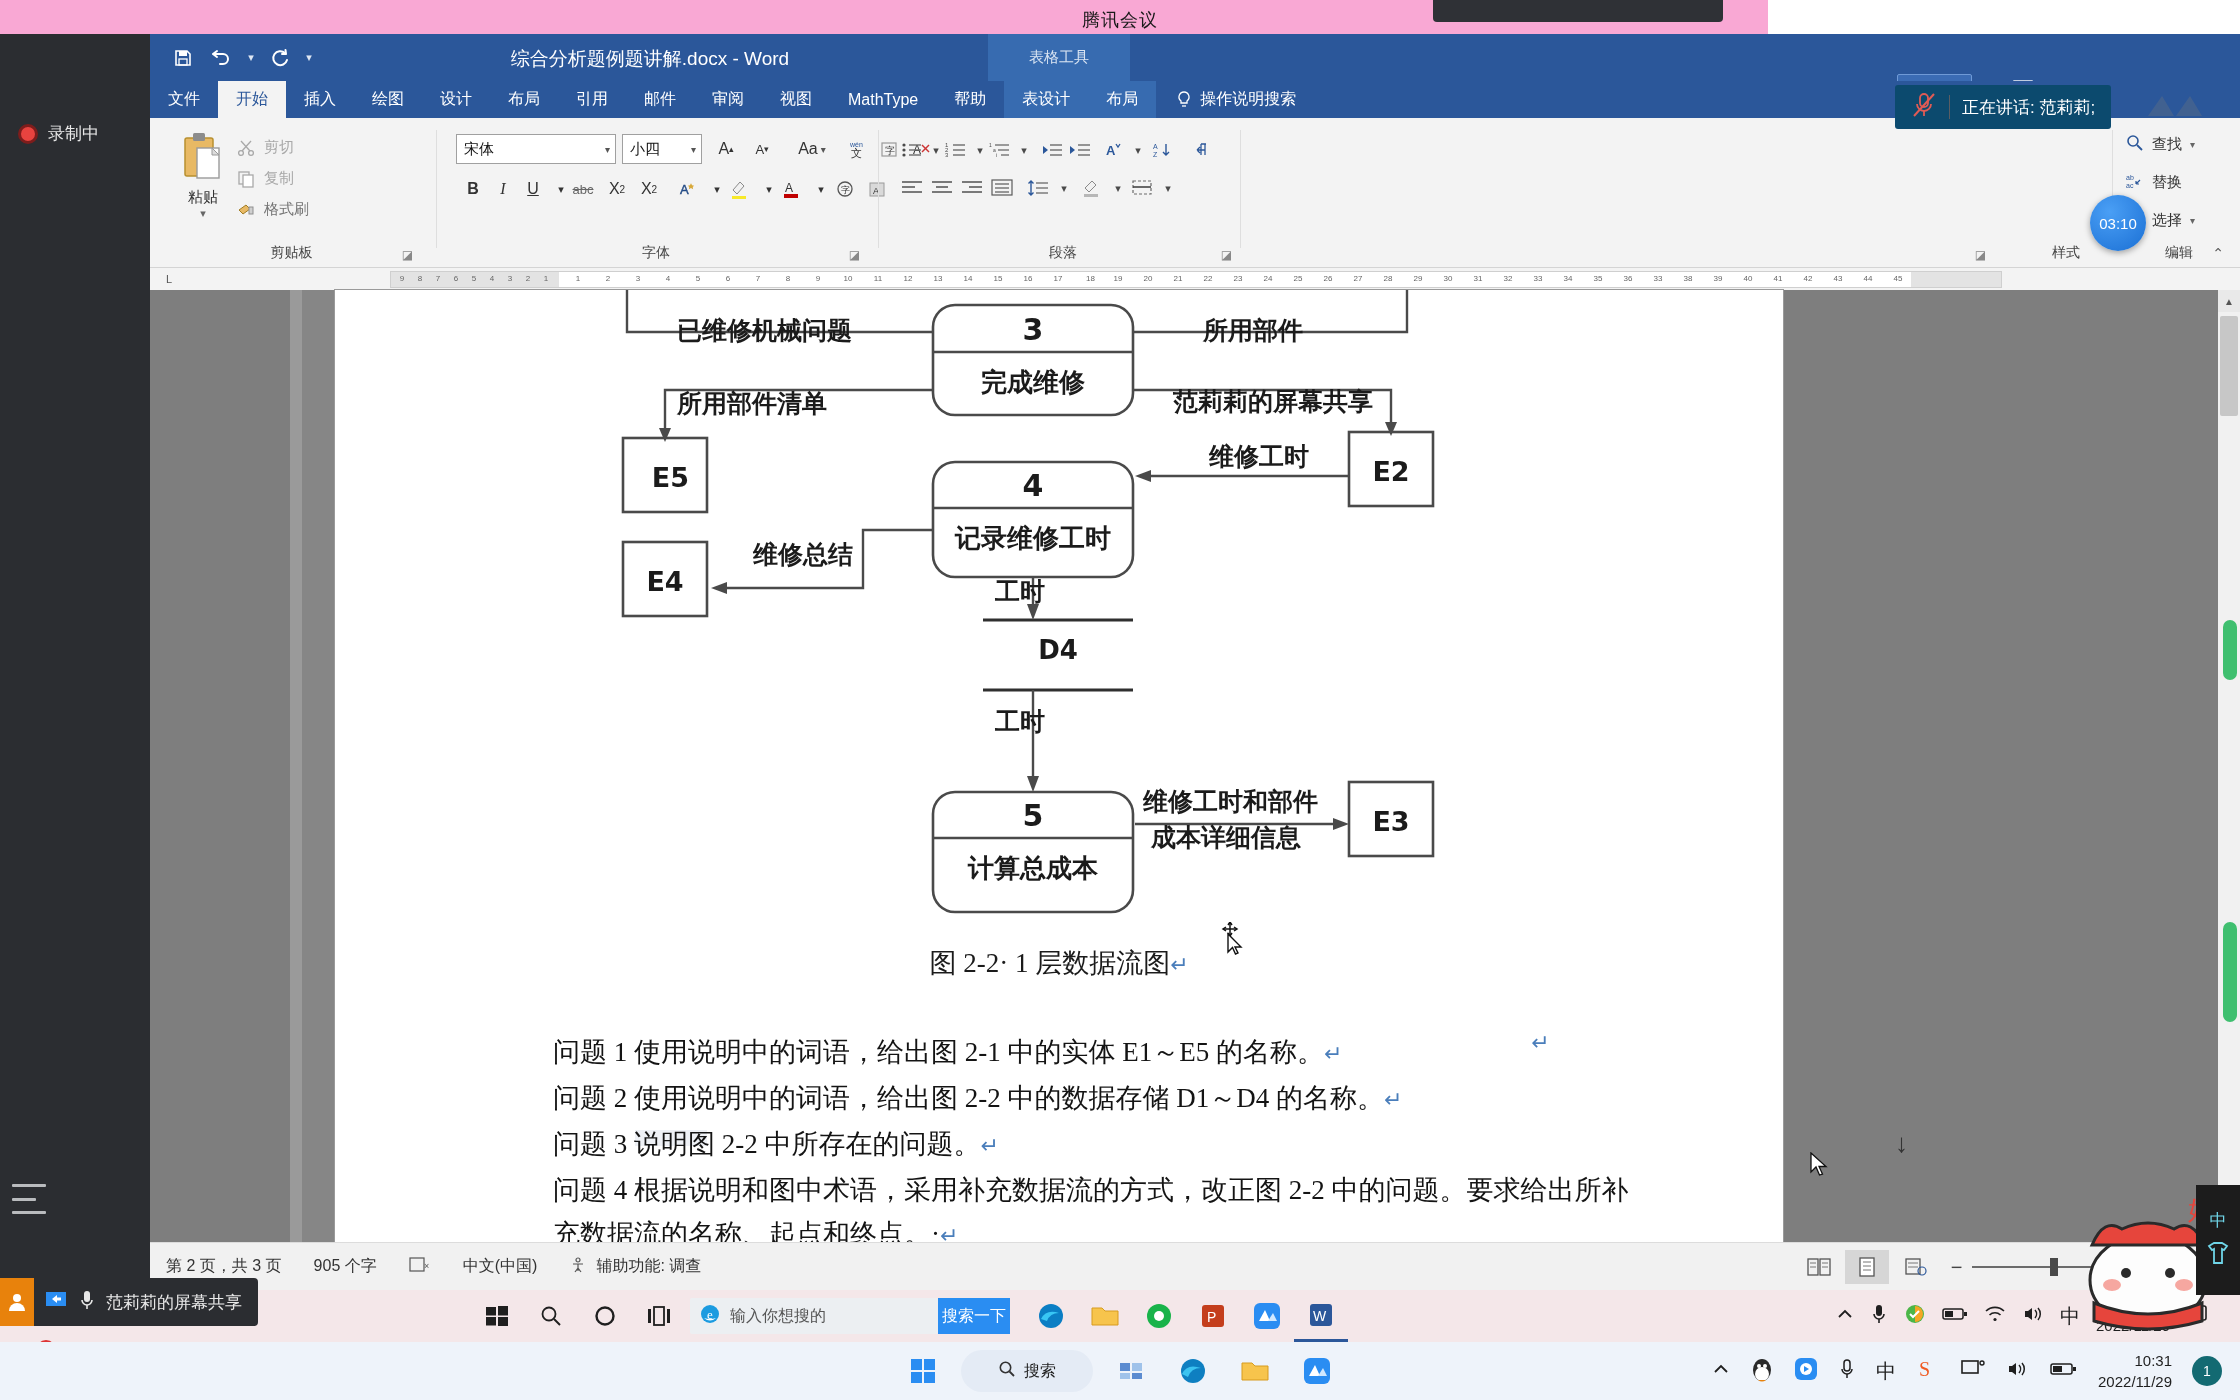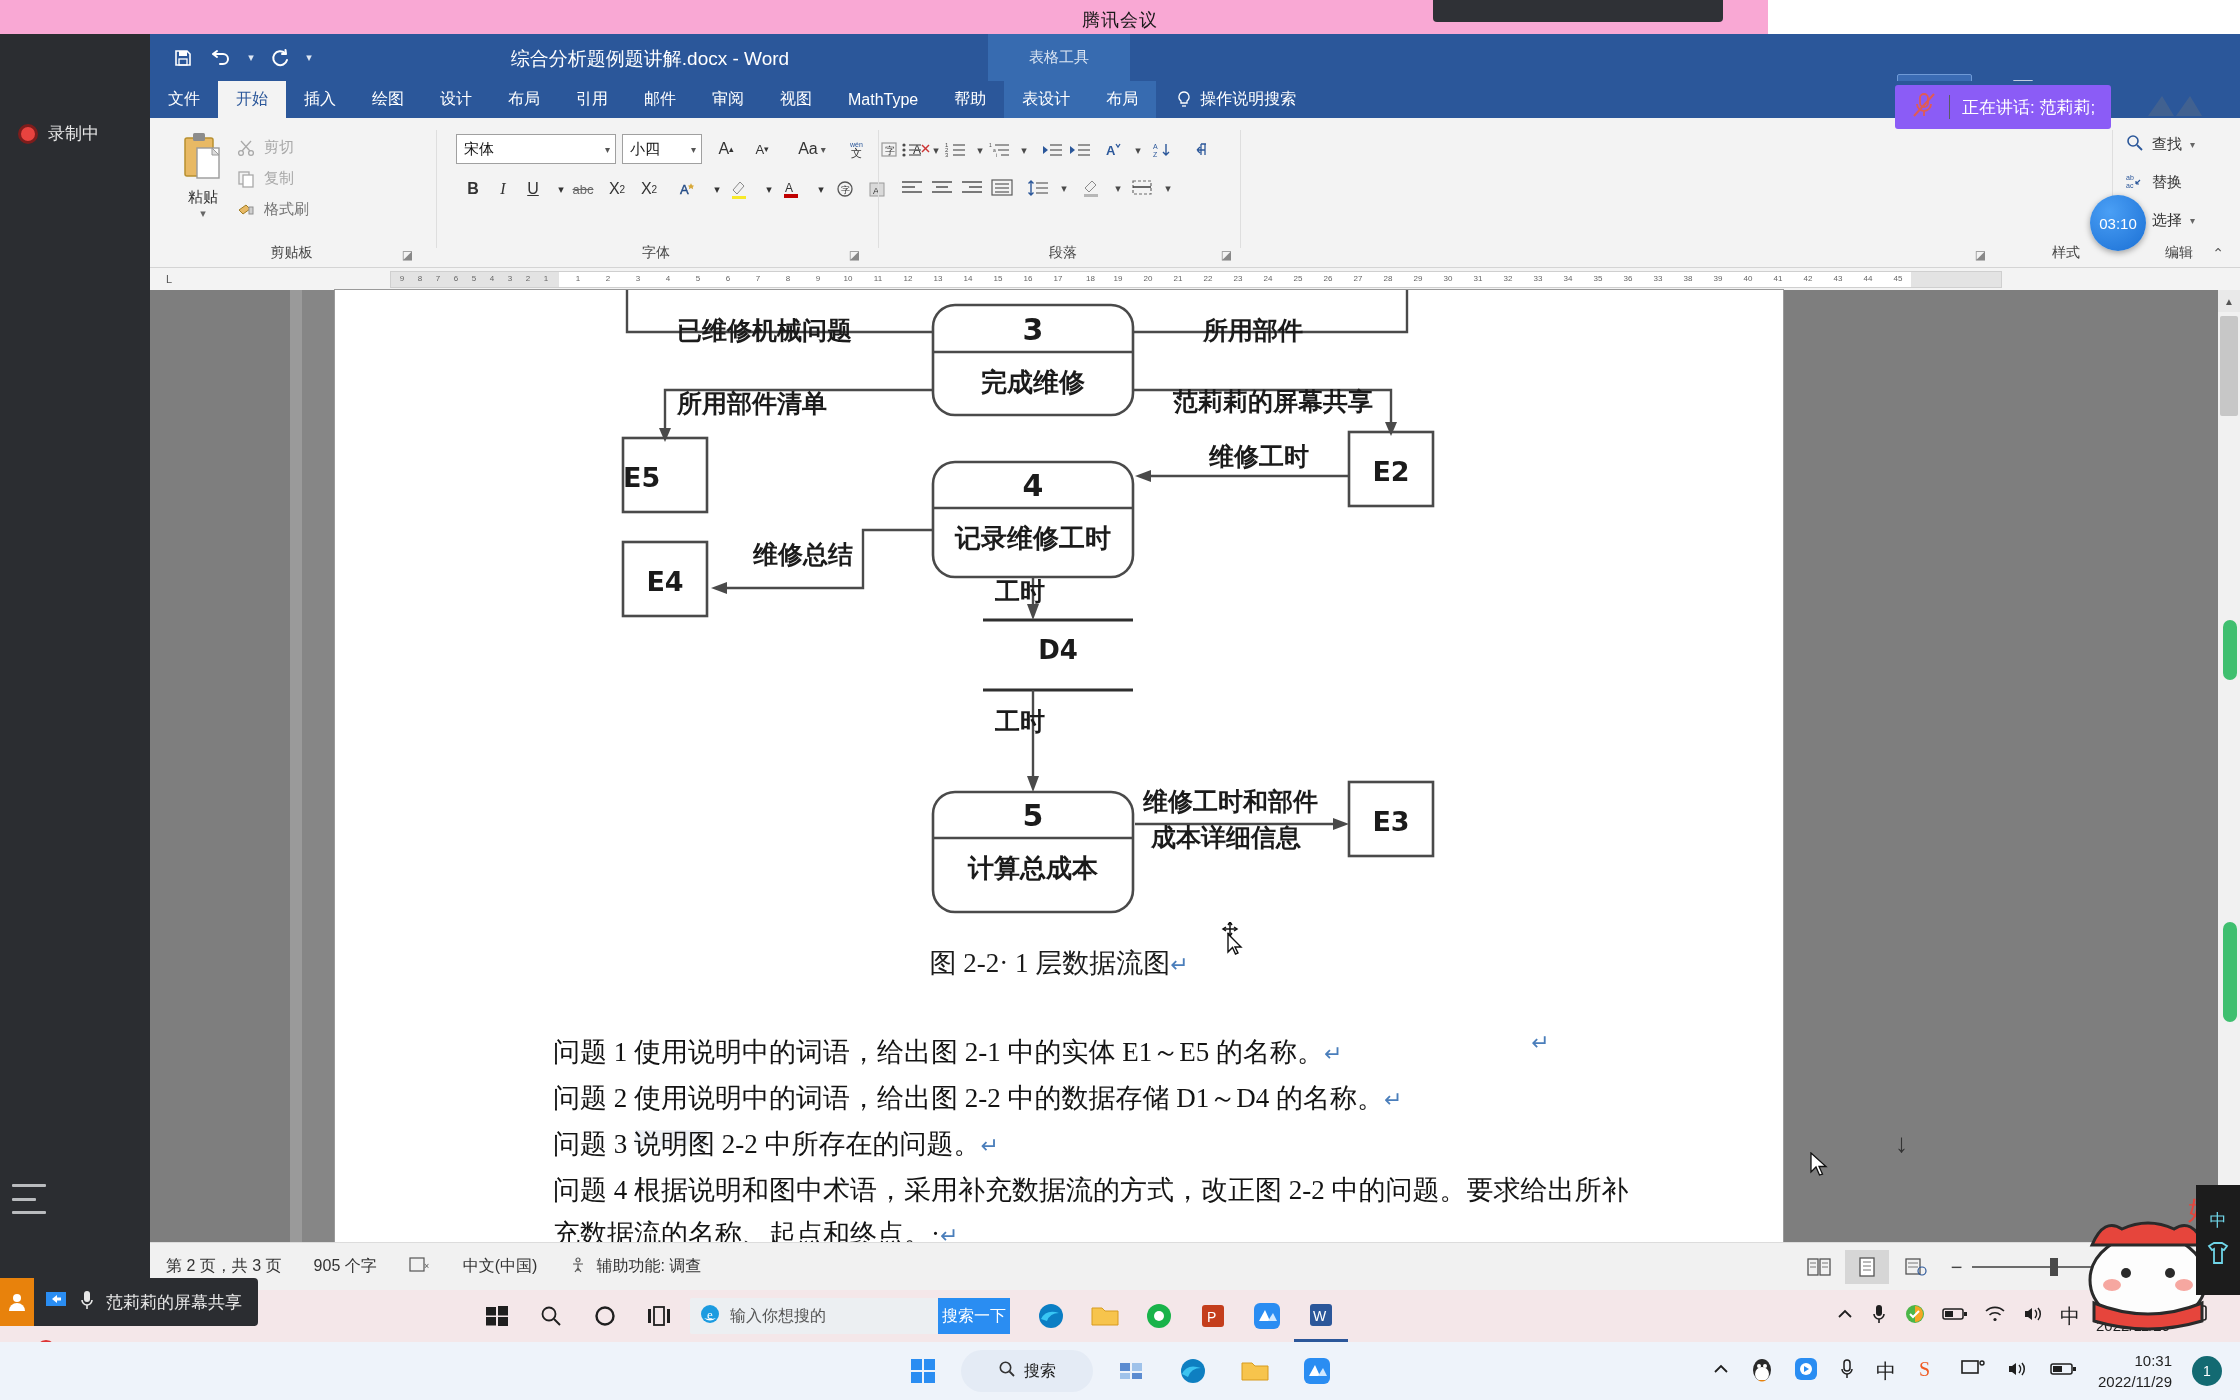--- a/index.html
+++ b/index.html
@@ -320,21 +320,21 @@
   .ltb-right { position:absolute; right:18px; top:0; height:58px; display:flex; align-items:center; gap:20px; }
   .ltb-clock { font-size:15px; color:#1f1f1f; text-align:right; line-height:21px; }
   .badge-circle {
     width:30px; height:30px; border-radius:50%; background:#136a72; color:#fff;
     display:flex; align-items:center; justify-content:center; font-size:14px;
   }
 
   
   .speaking-pill {
     position:absolute; left:1895px; top:85px; height:44px;
-    background:#8b5cf6; border-radius:3px; display:flex; align-items:center; gap:12px;
+    background:#0c4a6e; border-radius:3px; display:flex; align-items:center; gap:12px;
     padding:0 16px;
   }
   .speaking-pill .t { color:#ffffff; font-size:17px; white-space:nowrap; }
   .pill-sep { width:1px; height:24px; background:#5a5d63; }
   .timer-bubble {
     position:absolute; left:2090px; top:195px; width:56px; height:56px; border-radius:50%;
     background:radial-gradient(circle at 35% 30%, #4a9ff5, #1a6fd4);
     display:flex; align-items:center; justify-content:center;
     color:#ffffff; font-size:15px; box-shadow:0 2px 6px rgba(0,0,0,.35);
   }
@@ -876,21 +876,21 @@
             </g>
           </svg>
 
           <div class="dfd-txt" style="left:604px; top:22px; width:188px; text-align:center; font-size:30px;">3</div>
           <div class="dfd-txt" style="left:604px; top:75px; width:188px; text-align:center; font-size:26px;">完成维修</div>
           <div class="dfd-txt" style="left:604px; top:178px; width:188px; text-align:center; font-size:30px;">4</div>
           <div class="dfd-txt" style="left:604px; top:231px; width:188px; text-align:center; font-size:26px;">记录维修工时</div>
           <div class="dfd-txt" style="left:604px; top:508px; width:188px; text-align:center; font-size:30px;">5</div>
           <div class="dfd-txt" style="left:604px; top:561px; width:188px; text-align:center; font-size:26px;">计算总成本</div>
 
-          <div class="dfd-txt" style="left:288px; top:172px; width:66px; text-align:left; font-size:27px;">E5</div>
+          <div class="dfd-txt" style="left:288px; top:172px; width:66px; text-align:right; font-size:27px;">E5</div>
           <div class="dfd-txt" style="left:288px; top:276px; width:84px; text-align:center; font-size:27px;">E4</div>
           <div class="dfd-txt" style="left:1014px; top:166px; width:84px; text-align:center; font-size:27px;">E2</div>
           <div class="dfd-txt" style="left:1014px; top:516px; width:84px; text-align:center; font-size:27px;">E3</div>
 
           <div class="dfd-txt" style="left:648px; top:345px; width:150px; text-align:center; font-size:26px;">D4</div>
 
           <div class="dfd-txt" style="left:342px; top:24px; font-size:25px;">已维修机械问题</div>
           <div class="dfd-txt" style="left:868px; top:24px; font-size:25px;">所用部件</div>
           <div class="dfd-txt" style="left:342px; top:97px; font-size:25px;">所用部件清单</div>
           <div class="dfd-txt" style="left:838px; top:95px; font-size:25px;">范莉莉的屏幕共享</div>

